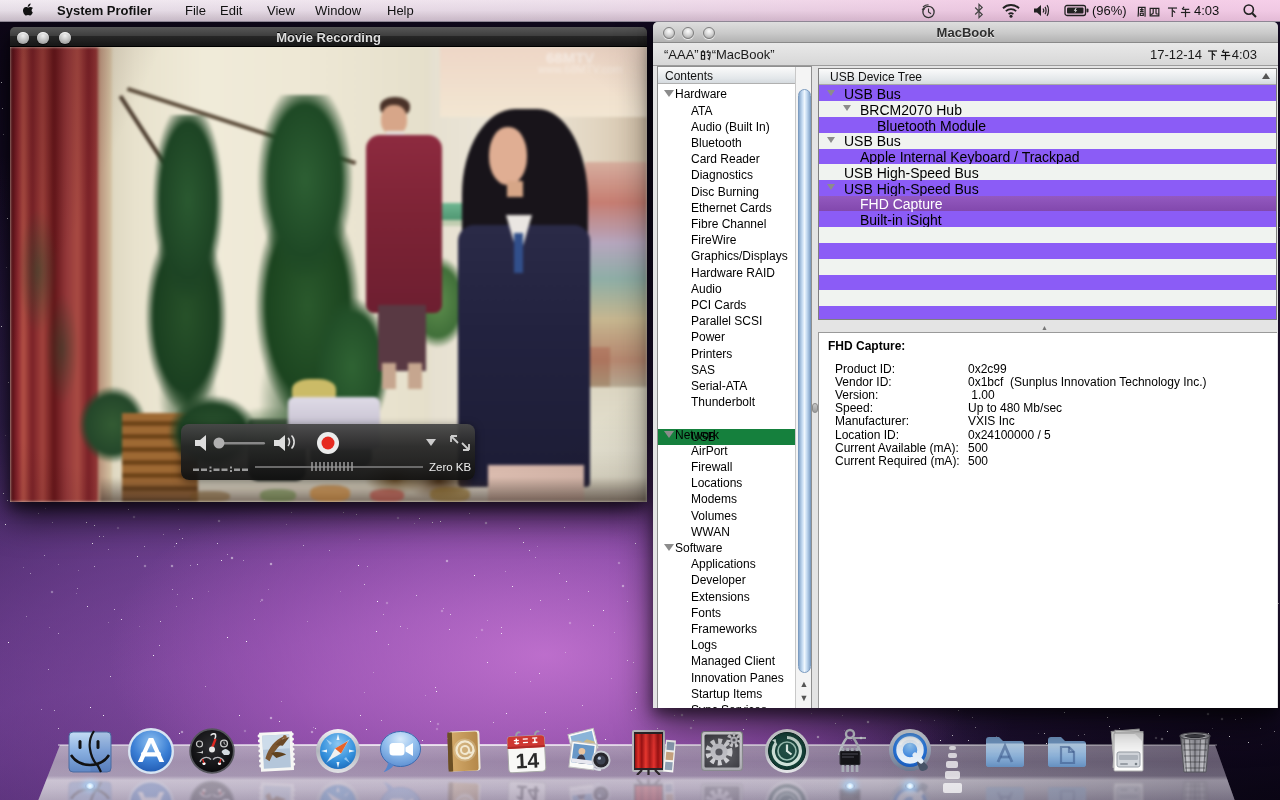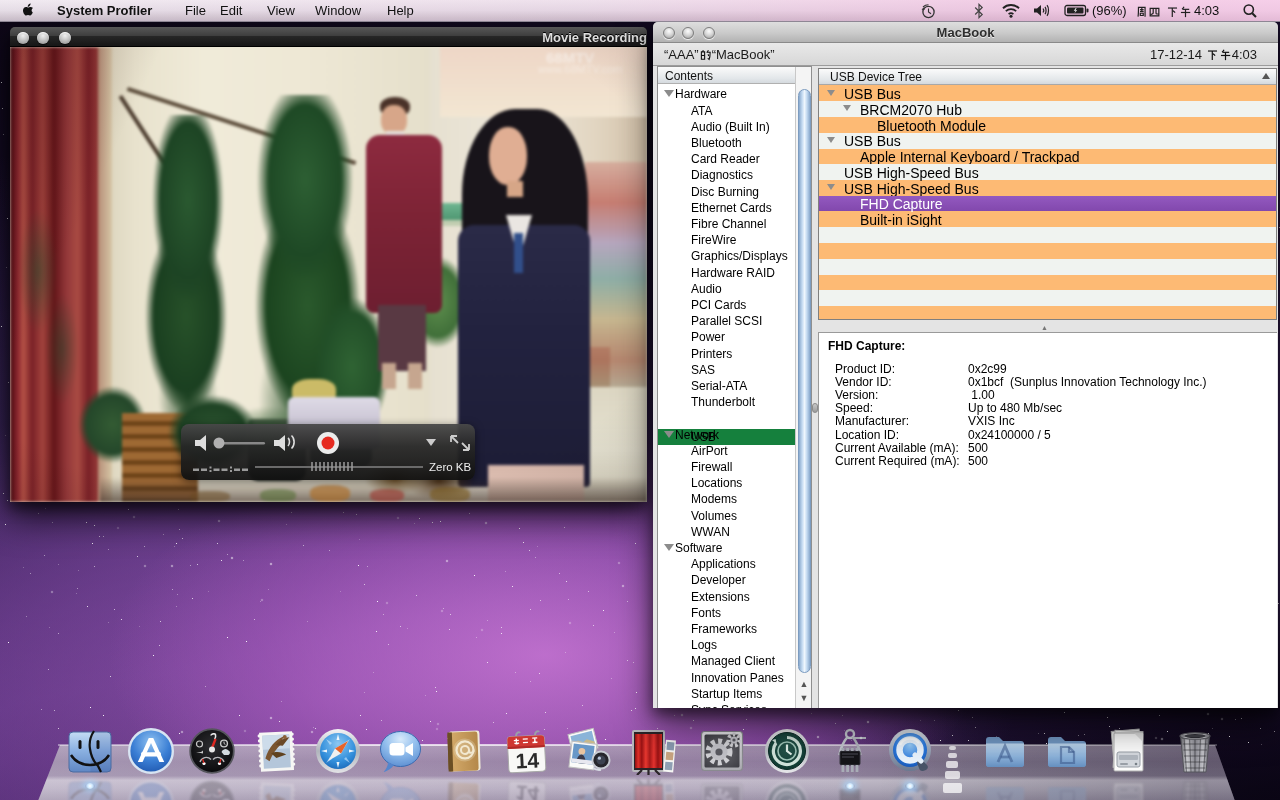--- a/index.html
+++ b/index.html
@@ -23,42 +23,42 @@
  background:linear-gradient(90deg,rgba(235,225,240,.28),rgba(200,190,210,.12) 40%,rgba(160,150,175,0) 70%,rgba(40,30,55,.25) 97%),linear-gradient(180deg,rgba(172,162,180,.80) 0%,rgba(148,138,158,.78) 30%,rgba(155,147,165,.80) 56%,rgba(200,196,206,.92) 64%,rgba(188,184,196,.9) 80%,rgba(162,156,172,.9) 100%);
  clip-path:polygon(22px 0,1177px 0,1197px 56px,0px 56px)}
 #shelftop{position:absolute;left:58px;top:44px;width:1159px;height:2px;background:linear-gradient(90deg,rgba(255,255,255,.4),rgba(255,255,255,.75) 30%,rgba(255,255,255,.5) 70%,rgba(255,255,255,.25))}
 .dicon{position:absolute;width:48px;height:48px;top:27px}
 .drefl{position:absolute;width:48px;height:30px;top:79px;transform:scaleY(-1);opacity:.22;filter:blur(1px);overflow:hidden}
 .drefl svg{position:absolute;top:-18px}
 .dlight{position:absolute;top:83px;width:10px;height:6px;border-radius:50%;background:radial-gradient(circle,#ffffff 0%,#cfeaff 40%,rgba(140,200,255,.3) 75%,rgba(120,180,255,0) 100%);box-shadow:0 0 6px 2px rgba(170,215,255,.9)}
 
 #movwin{position:absolute;left:10px;top:27px;width:637px;height:475px;border-radius:5px 5px 0 0;outline:1px solid rgba(25,25,28,.85);outline-offset:-1px;box-shadow:0 6px 14px rgba(0,0,0,.55),0 16px 34px rgba(0,0,0,.68);background:#111}
 #movtitle{position:absolute;left:0;top:0;width:637px;height:20px;border-radius:5px 5px 0 0;background:linear-gradient(180deg,#585858 0%,#3f3f3f 45%,#262626 50%,#161616 100%);border-bottom:1px solid #000}
-#movtitle .t{position:absolute;width:100%;text-align:right;top:3px;font-size:13px;font-weight:bold;color:#dedede;text-shadow:0 -1px 0 #000}
+#movtitle .t{position:absolute;width:100%;text-align:center;top:3px;font-size:13px;font-weight:bold;color:#dedede;text-shadow:0 -1px 0 #000}
 .mbtn{position:absolute;top:4.5px;width:12px;height:12px;border-radius:50%;background:radial-gradient(circle at 50% 30%,#efefef 0%,#c9c9c9 40%,#8a8a8a 100%);box-shadow:inset 0 1px 1px rgba(255,255,255,.8),0 1px 1px rgba(0,0,0,.6)}
 #movbody{position:absolute;left:0;top:20px;width:637px;height:455px;overflow:hidden;background:#e9e5d2}
 
 #profwin{position:absolute;left:653px;top:22px;width:625px;height:686px;border-radius:5px 5px 0 0;outline:1px solid rgba(60,60,64,.7);outline-offset:-1px;box-shadow:0 6px 14px rgba(0,0,0,.5),0 16px 36px rgba(0,0,0,.6);background:#e4e4e4}
 #proftitle{position:absolute;left:0;top:0;width:100%;height:21px;border-radius:5px 5px 0 0;background:linear-gradient(180deg,#dedede 0%,#cacaca 55%,#b2b2b2 100%);border-bottom:1px solid #8a8a8a}
 #proftitle .t{position:absolute;width:100%;text-align:center;top:3px;font-size:13px;font-weight:bold;color:#2f2f2f;text-shadow:0 1px 0 rgba(255,255,255,.7)}
 .gbtn{position:absolute;top:4.5px;width:12px;height:12px;border-radius:50%;background:radial-gradient(circle at 50% 32%,#fdfdfd 0%,#d8d8d8 45%,#9a9a9a 100%);border:1px solid #7d7d7d;box-shadow:0 1px 1px rgba(255,255,255,.8)}
 #proftool{position:absolute;left:0;top:21px;width:100%;height:23px;background:linear-gradient(180deg,#e9e9e9,#d7d7d7);border-bottom:1px solid #9c9c9c;font-size:13px;color:#1a1a1a}
 #profbody{position:absolute;left:0;top:44px;width:100%;height:642px;background:#e4e4e4}
 
 #lpan{position:absolute;left:4px;top:0;width:155px;height:642px;background:#fff;border:1px solid #8f8f8f;border-bottom:none;overflow:hidden}
 #lphead{position:absolute;left:0;top:0;width:153px;height:17px;background:linear-gradient(180deg,#fbfbfb,#e3e7ea 70%,#d5dade);border-bottom:1px solid #b0b0b0;border-right:1px solid #c0c0c0}
 #lphead .t{position:absolute;left:7px;top:2px;font-size:12px;color:#111}
 #lscroll{position:absolute;right:0;top:0;width:16px;height:641px;background:#f4f4f4;border-left:1px solid #c8c8c8}
 #lthumb{position:absolute;left:1.5px;top:22px;width:13px;height:584px;border-radius:7px;background:linear-gradient(90deg,#88a8cc 0%,#c6dcf2 30%,#eef6fd 50%,#c6dcf2 70%,#88a8cc 100%);border:1px solid #7d9cc0}
 .lrow{position:absolute;left:0;width:139px;height:16.2px;font-size:12px;color:#000;white-space:nowrap}
 .lrow .tri{position:absolute;left:6px;top:4px;width:0;height:0;border-left:5px solid transparent;border-right:5px solid transparent;border-top:7px solid #8c8c8c}
 .lrow .g{position:absolute;left:17px;top:1px}
 .lrow .i{position:absolute;left:33px;top:1px}
 
-#treepan{position:absolute;left:165px;top:2px;width:459px;height:252px;background:#fdba74;border:1px solid #7f7f7f}
+#treepan{position:absolute;left:165px;top:2px;width:459px;height:252px;background:#8b5cf6;border:1px solid #7f7f7f}
 #tphead{position:absolute;left:0;top:0;width:457px;height:16px;background:linear-gradient(180deg,#fbfbfb,#e3e7ea 70%,#d4d9dd);border-bottom:1px solid #a8a8a8}
 #tphead .t{position:absolute;left:11px;top:1px;font-size:12px;color:#111}
 .trow{position:absolute;left:0;width:457px;height:15.75px;font-size:14px;color:#000;white-space:nowrap}
 .stripe{background:#f0f3f0}
 .trow .tri{position:absolute;top:4px;width:0;height:0;border-left:4.5px solid transparent;border-right:4.5px solid transparent;border-top:6.5px solid #8c8c8c}
 #selrow{background:linear-gradient(180deg,#9359c0,#8248ad);color:#fff}
 #detpan{position:absolute;left:165px;top:266px;width:459px;height:376px;background:#fff;border:1px solid #9a9a9a;border-bottom:none;border-right:none;font-size:12px;color:#000}
 .drow{position:absolute;left:16px;white-space:nowrap}
 .drow b{font-weight:bold}
 .dval{position:absolute;left:149px;white-space:nowrap}

